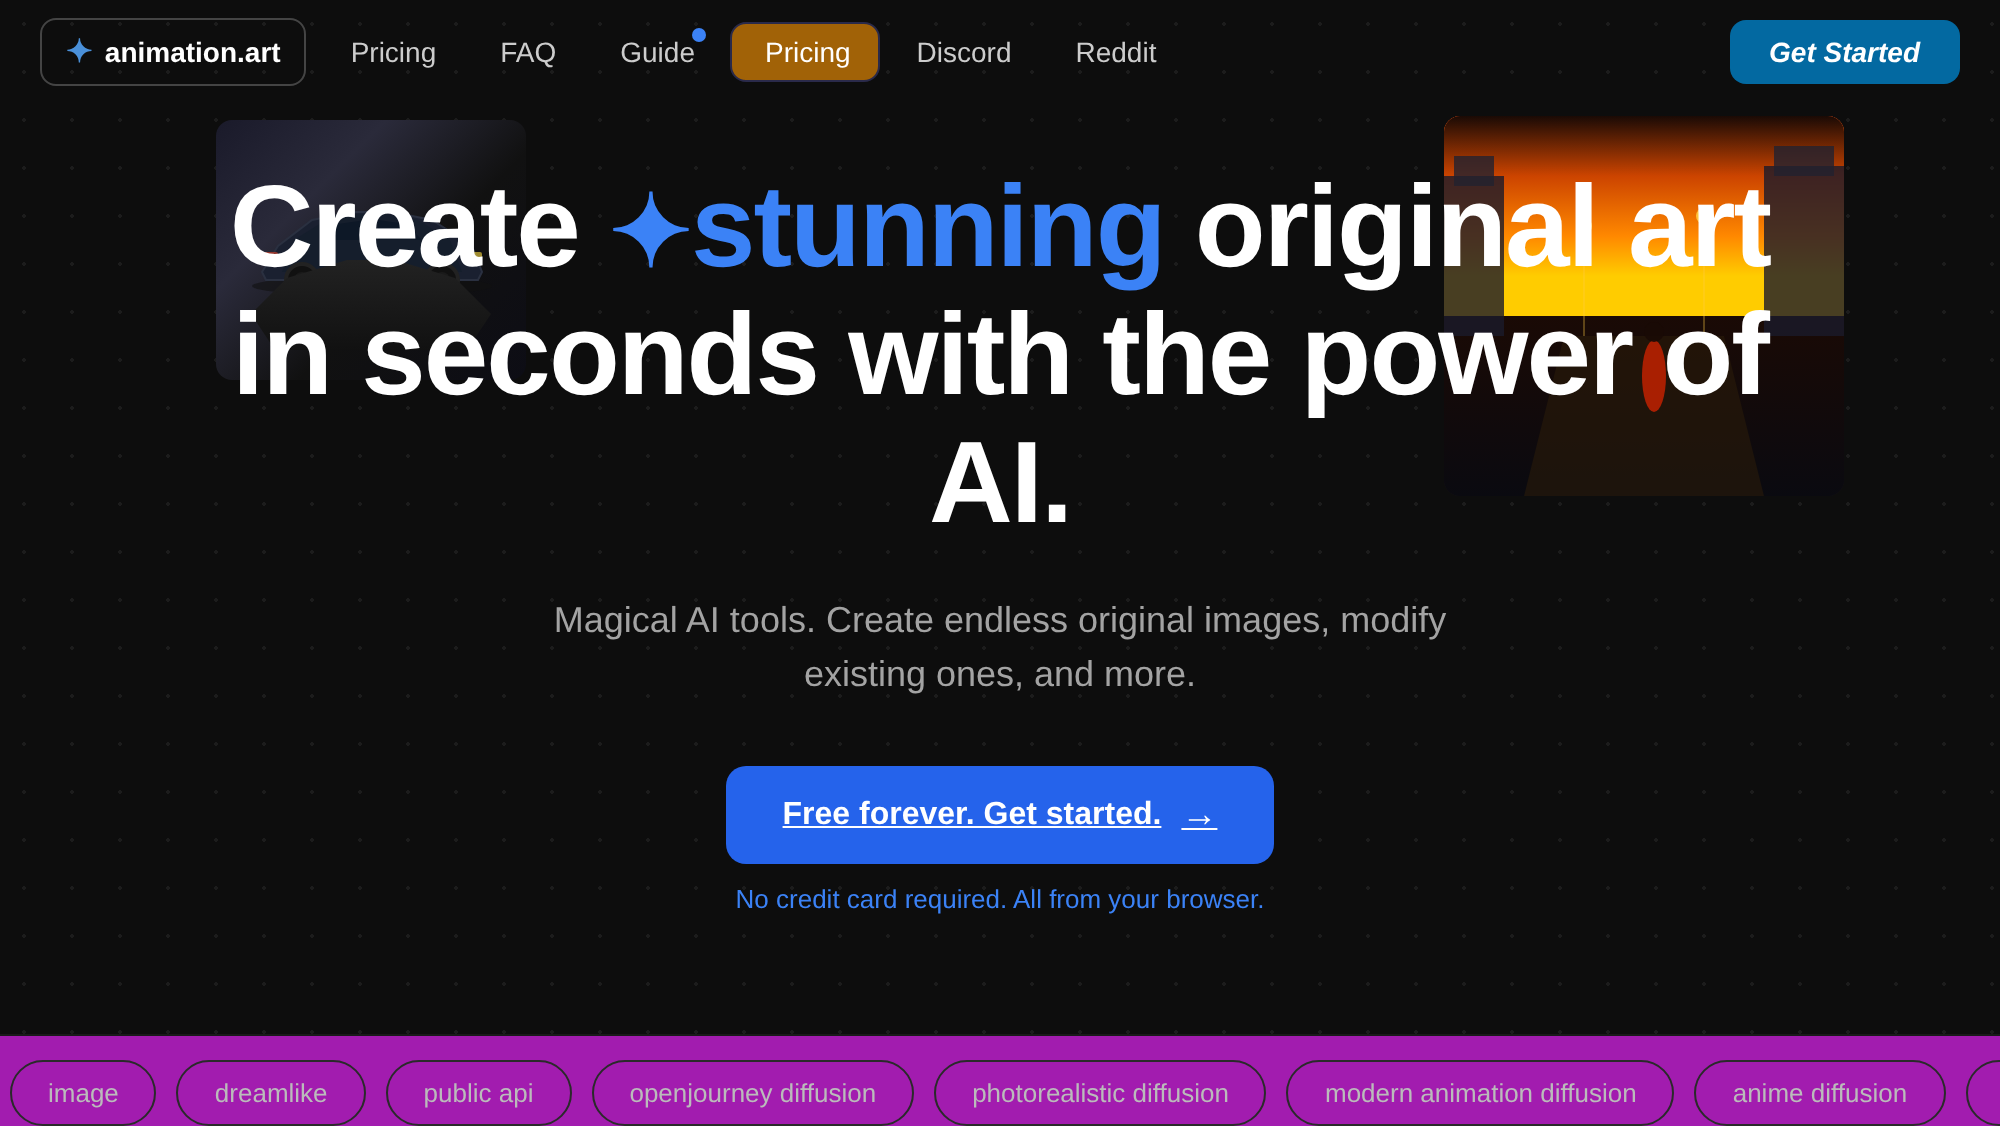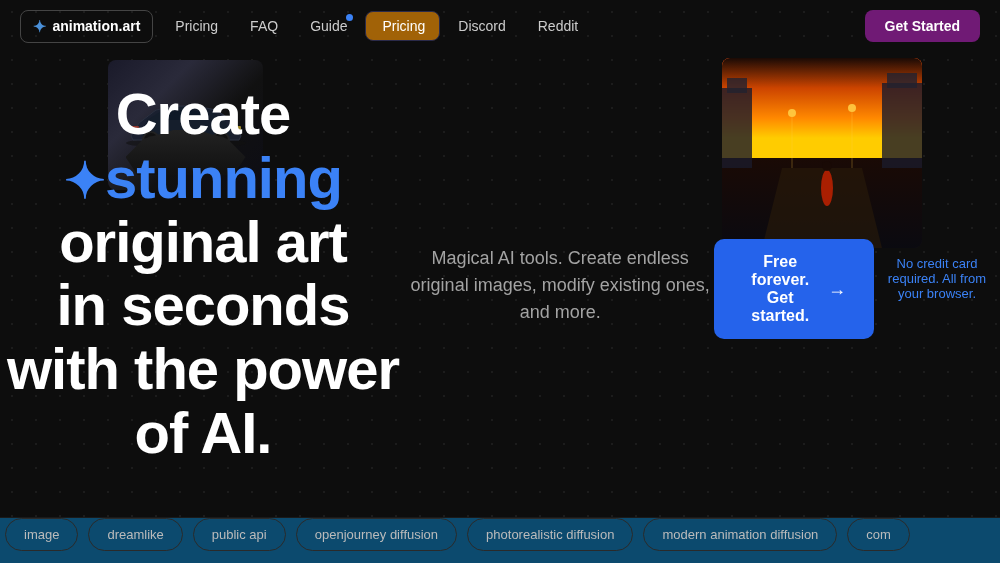--- a/index.html
+++ b/index.html
@@ -81,35 +81,36 @@
       width: 7px;
       height: 7px;
       background: #3b82f6;
       border-radius: 50%;
     }
 
     .nav-spacer { flex: 1; }
 
     .get-started-btn {
       padding: 8px 20px;
-      background: #701a75;
+      background: #0369a1;
       color: #fff;
       border: none;
       border-radius: 8px;
       font-size: 14px;
       font-weight: 600;
       cursor: pointer;
+      font-style: italic;
     }
 
     
     .main-content {
       position: relative;
       z-index: 5;
       display: flex;
-      flex-direction: row;
+      flex-direction: column;
       align-items: center;
       padding-top: 30px;
       text-align: center;
     }
 
     .hero-title {
       font-size: 58px;
       font-weight: 900;
       line-height: 1.1;
       max-width: 780px;
@@ -140,20 +141,21 @@
       background: #2563eb;
       color: #fff;
       border: none;
       border-radius: 10px;
       font-size: 16px;
       font-weight: 600;
       cursor: pointer;
       display: flex;
       align-items: center;
       gap: 10px;
+      text-decoration: underline;
     }
 
     .cta-arrow {
       font-size: 18px;
     }
 
     .no-credit {
       margin-top: 10px;
       font-size: 13px;
       color: #3b82f6;
@@ -236,24 +238,24 @@
       opacity: 0.8;
     }
 
     
     .bottom-bar {
       position: absolute;
       bottom: 0;
       left: 0;
       right: 0;
       z-index: 10;
-      background: #0c4a6e;
+      background: #a21caf;
       border-top: 1px solid #1a1a1a;
       display: flex;
-      align-items: flex-start;
+      align-items: flex-end;
       gap: 0;
       overflow: hidden;
       height: 46px;
     }
 
     .tag-item {
       padding: 8px 18px;
       border: 1px solid #2a2a2a;
       border-radius: 20px;
       font-size: 13px;
@@ -363,14 +365,15 @@
   <p class="no-credit">No credit card required. All from your browser.</p>
 </div>
 
 <div class="bottom-bar">
   <div class="tag-item">image</div>
   <div class="tag-item">dreamlike</div>
   <div class="tag-item">public api</div>
   <div class="tag-item">openjourney diffusion</div>
   <div class="tag-item">photorealistic diffusion</div>
   <div class="tag-item">modern animation diffusion</div>
+  <div class="tag-item">anime diffusion</div>
   <div class="tag-item">com</div>
 </div>
 
 </body></html>

